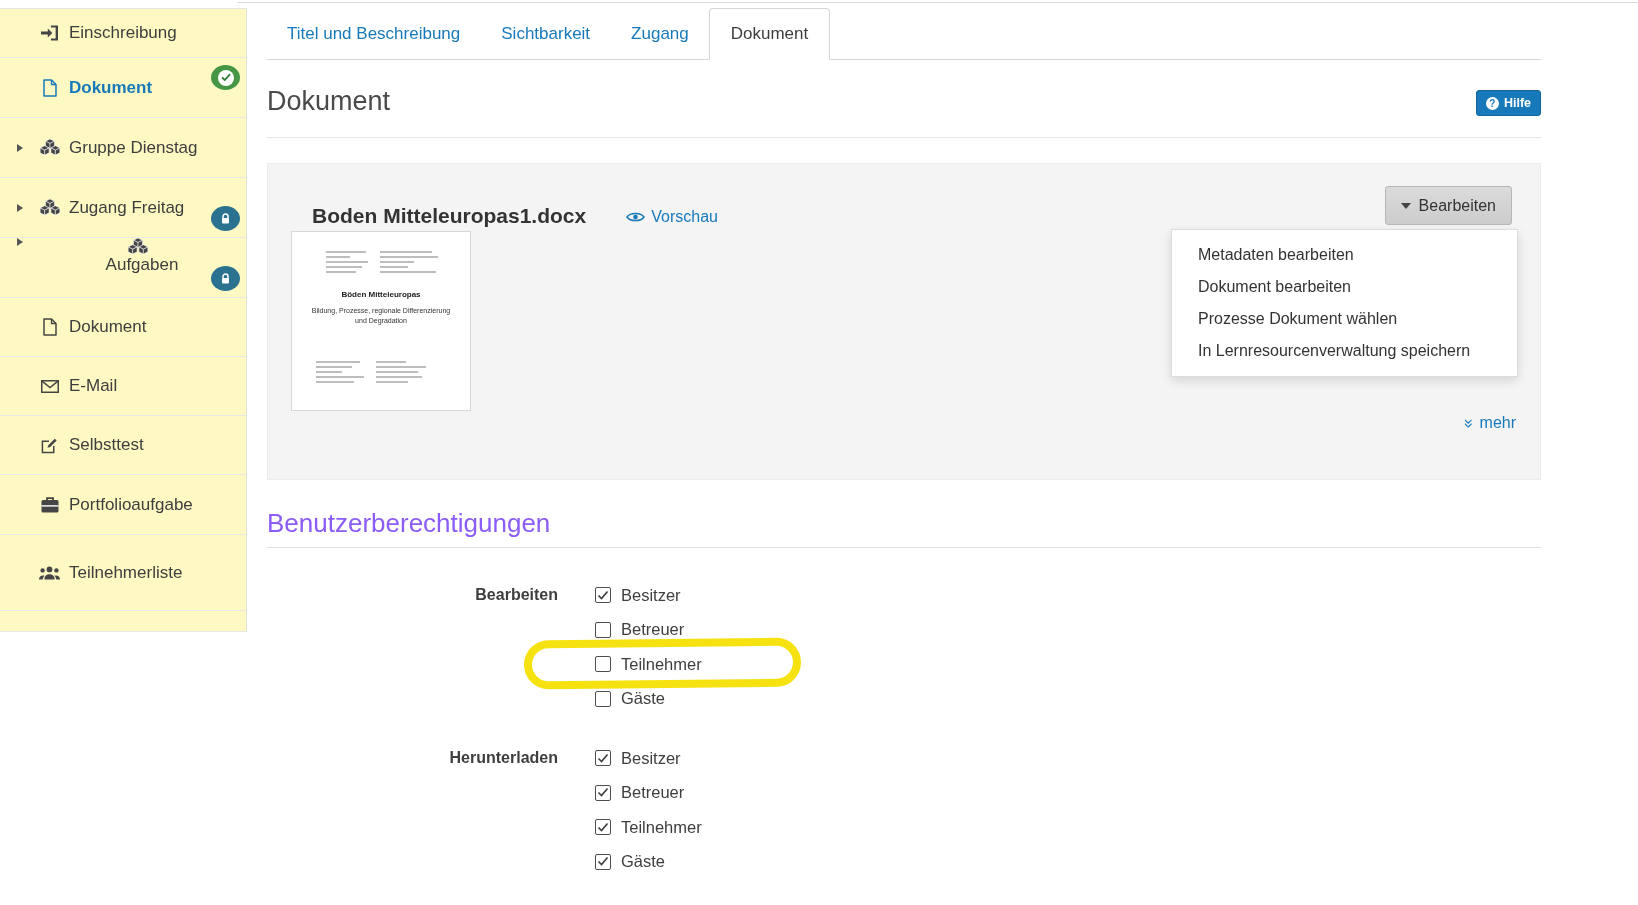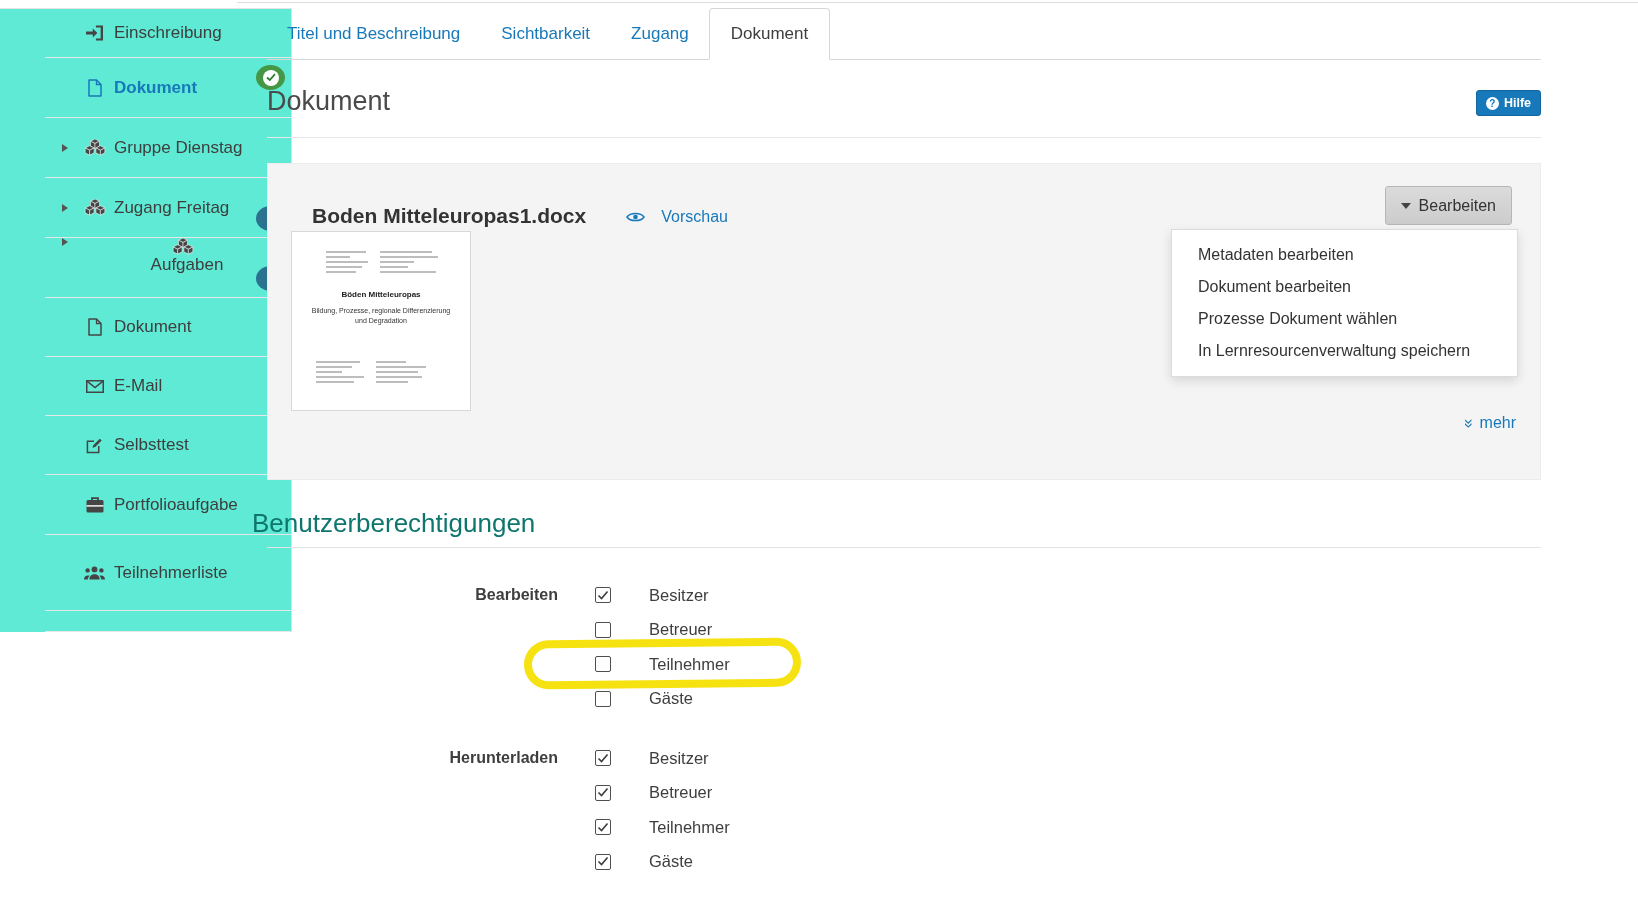--- a/index.html
+++ b/index.html
@@ -5,21 +5,21 @@
   html,body{margin:0;padding:0;background:#fff;}
   body{width:1638px;height:905px;overflow:hidden;position:relative;
        font-family:"Liberation Sans",sans-serif;color:#3e3e3e;}
   .screen{position:absolute;inset:0;}
 
   
   .topline{position:absolute;left:237px;top:2px;width:1401px;border-top:1px solid #dcdcdc;}
 
   
   .sidebar{position:absolute;left:0;top:8px;width:246px;border-top:1px solid #e4e4e4;
-           border-right:1px solid #e0e0e0;background:#5eead4;padding-left:45px;}
+           border-right:1px solid #e0e0e0;background:#fef9c3;}
   .side-item{position:relative;display:flex;align-items:center;padding-left:38px;
              border-bottom:1px solid #e7e7e7;box-sizing:border-box;cursor:pointer;}
   .side-item .caret-r{position:absolute;left:17px;width:0;height:0;
              border-left:6px solid #555;border-top:4.5px solid transparent;border-bottom:4.5px solid transparent;}
   .side-icon{display:inline-flex;width:23px;justify-content:center;margin-right:8px;color:#454545;}
   .side-label{font-size:17px;color:#3e3e3e;white-space:nowrap;}
   .side-item.active .side-label{color:var(--link);font-weight:bold;}
   .side-item.active .side-icon{color:var(--link);}
   .badge{position:absolute;right:6px;width:29px;height:25px;border-radius:50%;
          display:flex;align-items:center;justify-content:center;}
@@ -47,21 +47,21 @@
   .q-icon{width:13px;height:13px;border-radius:50%;background:#fff;color:var(--link);
           font-size:10px;line-height:13px;text-align:center;font-weight:bold;}
   .head-rule{position:absolute;left:267px;top:137px;width:1274px;border-top:1px solid #e7e7e7;}
 
   
   .doc-panel{position:absolute;left:267px;top:163px;width:1274px;height:317px;box-sizing:border-box;
              background:var(--panel);border:1px solid #ececec;}
   .doc-title-row{position:absolute;left:28px;top:24px;display:flex;align-items:baseline;}
   .doc-filename{margin:16px;font-size:21px;font-weight:bold;color:#333;}
   .preview-link{margin-left:24px;color:var(--link);font-size:16px;text-decoration:none;cursor:pointer;
-                display:inline-flex;align-items:center;gap:16px;}
+                display:inline-flex;align-items:center;gap:6px;}
   .thumb{position:absolute;left:23px;top:67px;width:180px;height:180px;background:#fff;
          border:1px solid #d8d8d8;box-sizing:border-box;overflow:hidden;}
   .t-cols{position:absolute;display:flex;gap:12px;}
   .t-col .bar{height:2px;background:#9a9a9a;opacity:.65;margin:3px 0;}
   .t-top{top:16px;left:34px;}
   .t-title{position:absolute;top:58px;left:0;width:100%;text-align:center;
            font-size:8px;font-weight:bold;color:#222;}
   .t-sub{position:absolute;top:74px;left:0;width:100%;text-align:center;
          font-size:7px;color:#333;line-height:10px;}
   .t-bottom{top:126px;left:24px;}
@@ -73,32 +73,32 @@
   .caret-d{width:0;height:0;border-top:6px solid #444;border-left:5px solid transparent;border-right:5px solid transparent;}
   .dropdown{position:absolute;left:903px;top:65px;width:347px;box-sizing:border-box;background:#fff;
             border:1px solid #dcdcdc;box-shadow:0 4px 10px rgba(0,0,0,.12);padding:9px 0;}
   .menu-item{display:block;padding:3px 10px 3px 26px;font-size:16px;line-height:26px;color:#333;
              text-decoration:none;cursor:pointer;white-space:nowrap;}
   .more-link{position:absolute;right:24px;top:250px;color:var(--link);font-size:16px;
              text-decoration:none;cursor:pointer;display:inline-flex;align-items:center;gap:5px;}
   .dbl-chevron{display:inline-block;transform:rotate(90deg);font-size:17px;line-height:1;}
 
   
-  .perm-heading{position:absolute;left:252px;top:506px;margin:0;font-size:26px;line-height:34px;
-                font-weight:400;color:#0f766e;}
+  .perm-heading{position:absolute;left:267px;top:506px;margin:0;font-size:26px;line-height:34px;
+                font-weight:400;color:#8b5cf6;}
   .perm-rule{position:absolute;left:267px;top:547px;width:1274px;border-top:1px solid #e3e3e3;}
   .perm-groups{position:absolute;left:267px;top:578px;width:1274px;}
   .perm-group{display:flex;margin-bottom:25px;}
   .perm-label{width:291px;height:34.5px;display:flex;align-items:center;justify-content:flex-end;
               font-size:16px;font-weight:bold;color:#3e3e3e;}
   .perm-opts{margin-left:37px;}
   .opt-row{height:34.5px;display:flex;align-items:center;}
   .cb{width:16px;height:16px;box-sizing:border-box;border:1px solid #4f4f4f;border-radius:2px;
       background:#fff;margin-right:10px;display:inline-flex;align-items:center;justify-content:center;cursor:pointer;}
-  .opt-label{font-size:16.5px;color:#3e3e3e;margin-left:28px;}
+  .opt-label{font-size:16.5px;color:#3e3e3e;}
 
   .yellow-highlight{position:absolute;left:524px;top:639px;width:277px;height:49px;box-sizing:border-box;
       border:8px solid var(--yellow);border-radius:26px;transform:rotate(-.6deg);opacity:.95;pointer-events:none;}
 </style>
 </head>
 <body>
 
 <div class="screen">
   <div class="topline"></div>
 

